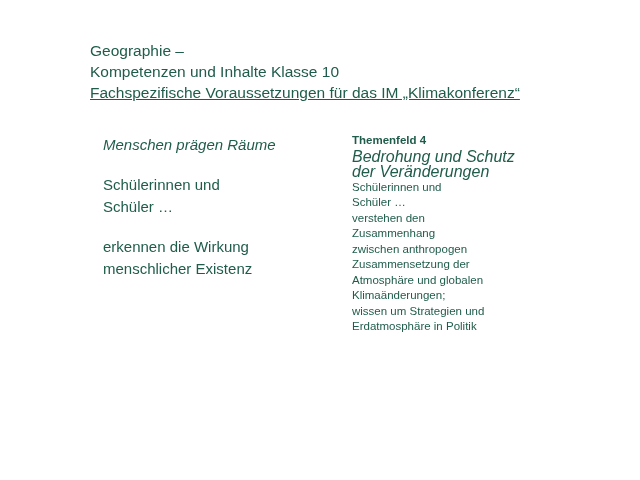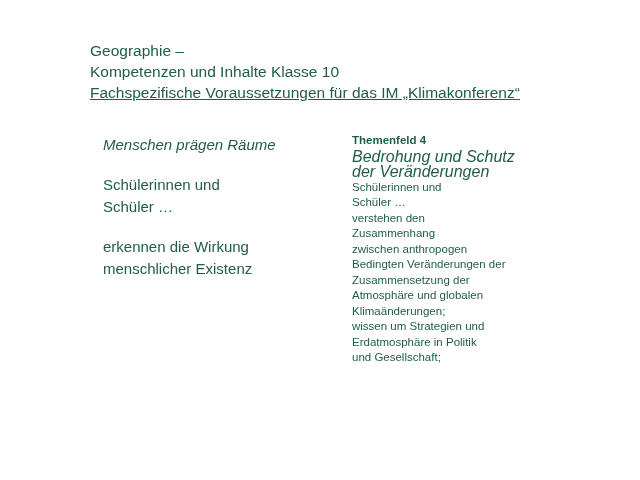--- a/index.html
+++ b/index.html
@@ -103,22 +103,20 @@
 
   <div class="col-right">
     <div class="tf-head">Themenfeld 4</div>
     <div class="tf-sub">Bedrohung und Schutz</div>
     <div class="tf-sub">der Veränderungen</div>
     <div class="body-line">Schülerinnen und</div>
     <div class="body-line">Schüler …</div>
     <div class="body-line">verstehen den</div>
     <div class="body-line">Zusammenhang</div>
     <div class="body-line">zwischen anthropogen</div>
-    <div class="body-line">Bedingten Veränderungen der</div>
     <div class="body-line">Zusammensetzung der</div>
     <div class="body-line">Atmosphäre und globalen</div>
     <div class="body-line">Klimaänderungen;</div>
     <div class="body-line">wissen um Strategien und</div>
     <div class="body-line">Erdatmosphäre in Politik</div>
-    <div class="body-line">und Gesellschaft;</div>
   </div>
 
 </div>
 
 </body></html>

